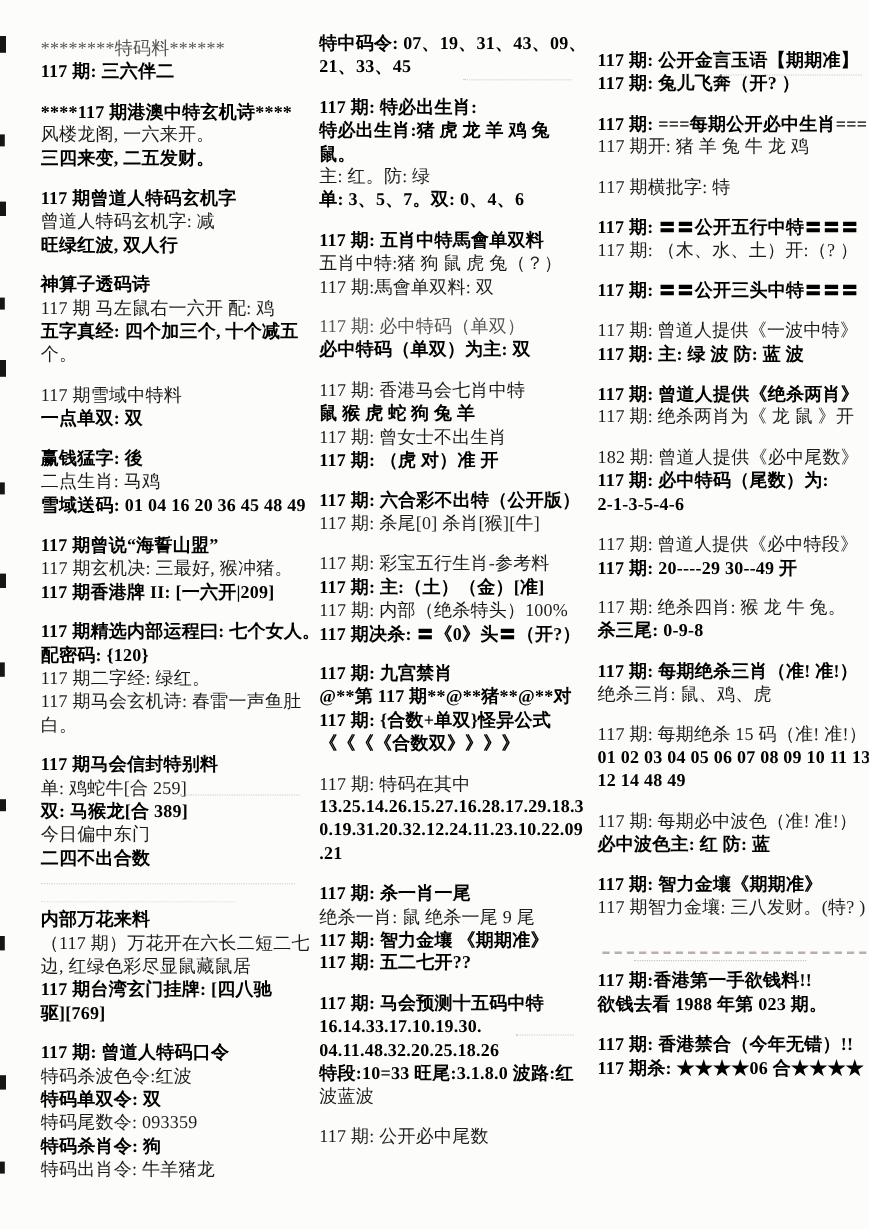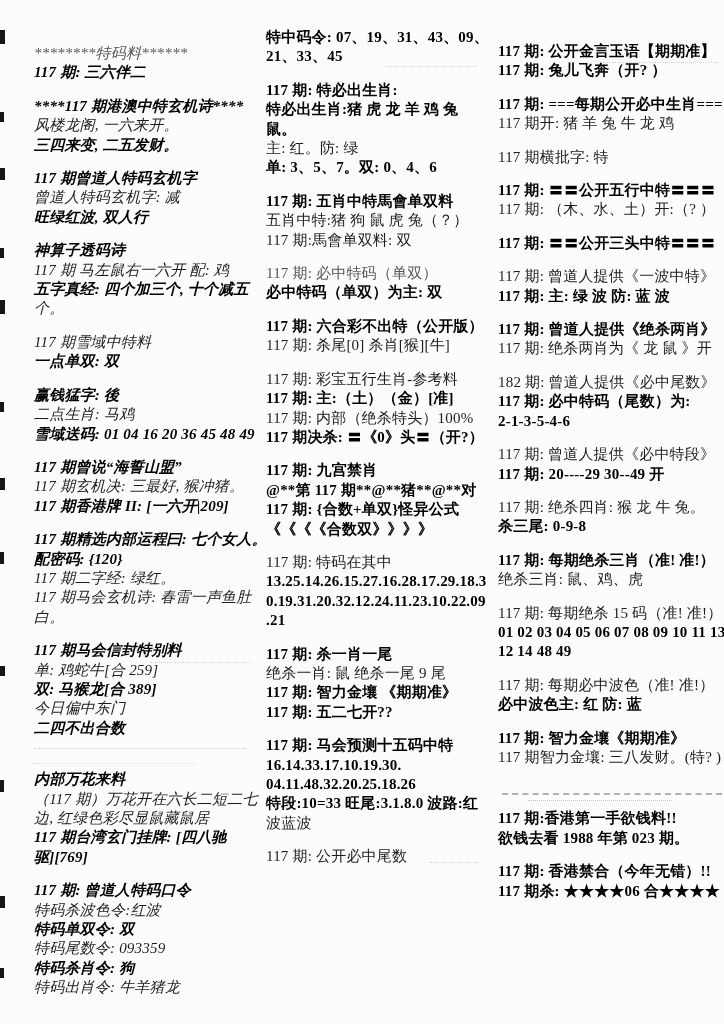--- a/index.html
+++ b/index.html
@@ -4,21 +4,21 @@
 <style>
   html,body{margin:0;padding:0;}
   body{
     width:724px;height:1024px;position:relative;overflow:hidden;
     background:#fcfcfa;
     font-family:"Liberation Serif","DejaVu Serif",serif;
     color:#141414;
   }
   .page{position:absolute;inset:0;}
   .col{position:absolute;top:0;box-sizing:border-box;}
-  .col-left{left:0;width:258px;padding:44px 2px 0 34px;font-style:italic;}
+  .col-left{left:0;width:258px;padding:32px 2px 0 34px;}
   .col-mid{left:258px;width:224px;padding:28px 2px 0 8px;}
   .col-right{left:492px;width:242px;padding:42px 2px 0 6px;}
   .section + .section{margin-top:14px;}
   .line{
     font-size:15px;line-height:19.4px;white-space:nowrap;
     letter-spacing:0.2px;color:#1c1c1c;
   }
   .line.bold{font-weight:700;color:#000;}
   .line.degraded{color:#555;filter:blur(0.3px);}
   
@@ -124,20 +124,26 @@
         <div class="line bold">单: 3、5、7。双: 0、4、6</div>
       </div>
       <div class="section">
         <div class="line bold">117 期: 五肖中特馬會单双料</div>
         <div class="line">五肖中特:猪 狗 鼠 虎 兔（？）</div>
         <div class="line">117 期:馬會单双料: 双</div>
       </div>
       <div class="section">
         <div class="line degraded">117 期: 必中特码（单双）</div>
         <div class="line bold">必中特码（单双）为主: 双</div>
+      </div>
+      <div class="section">
+        <div class="line">117 期: 香港马会七肖中特</div>
+        <div class="line bold">鼠 猴 虎 蛇 狗 兔 羊</div>
+        <div class="line">117 期: 曾女士不出生肖</div>
+        <div class="line bold">117 期: （虎 对）准 开</div>
       </div>
       <div class="section">
         <div class="line bold">117 期: 六合彩不出特（公开版）</div>
         <div class="line">117 期: 杀尾[0] 杀肖[猴][牛]</div>
       </div>
       <div class="section">
         <div class="line">117 期: 彩宝五行生肖-参考料</div>
         <div class="line bold">117 期: 主:（土）（金）[准]</div>
         <div class="line">117 期: 内部（绝杀特头）100%</div>
         <div class="line bold">117 期决杀: 〓《0》头〓（开?）</div>

